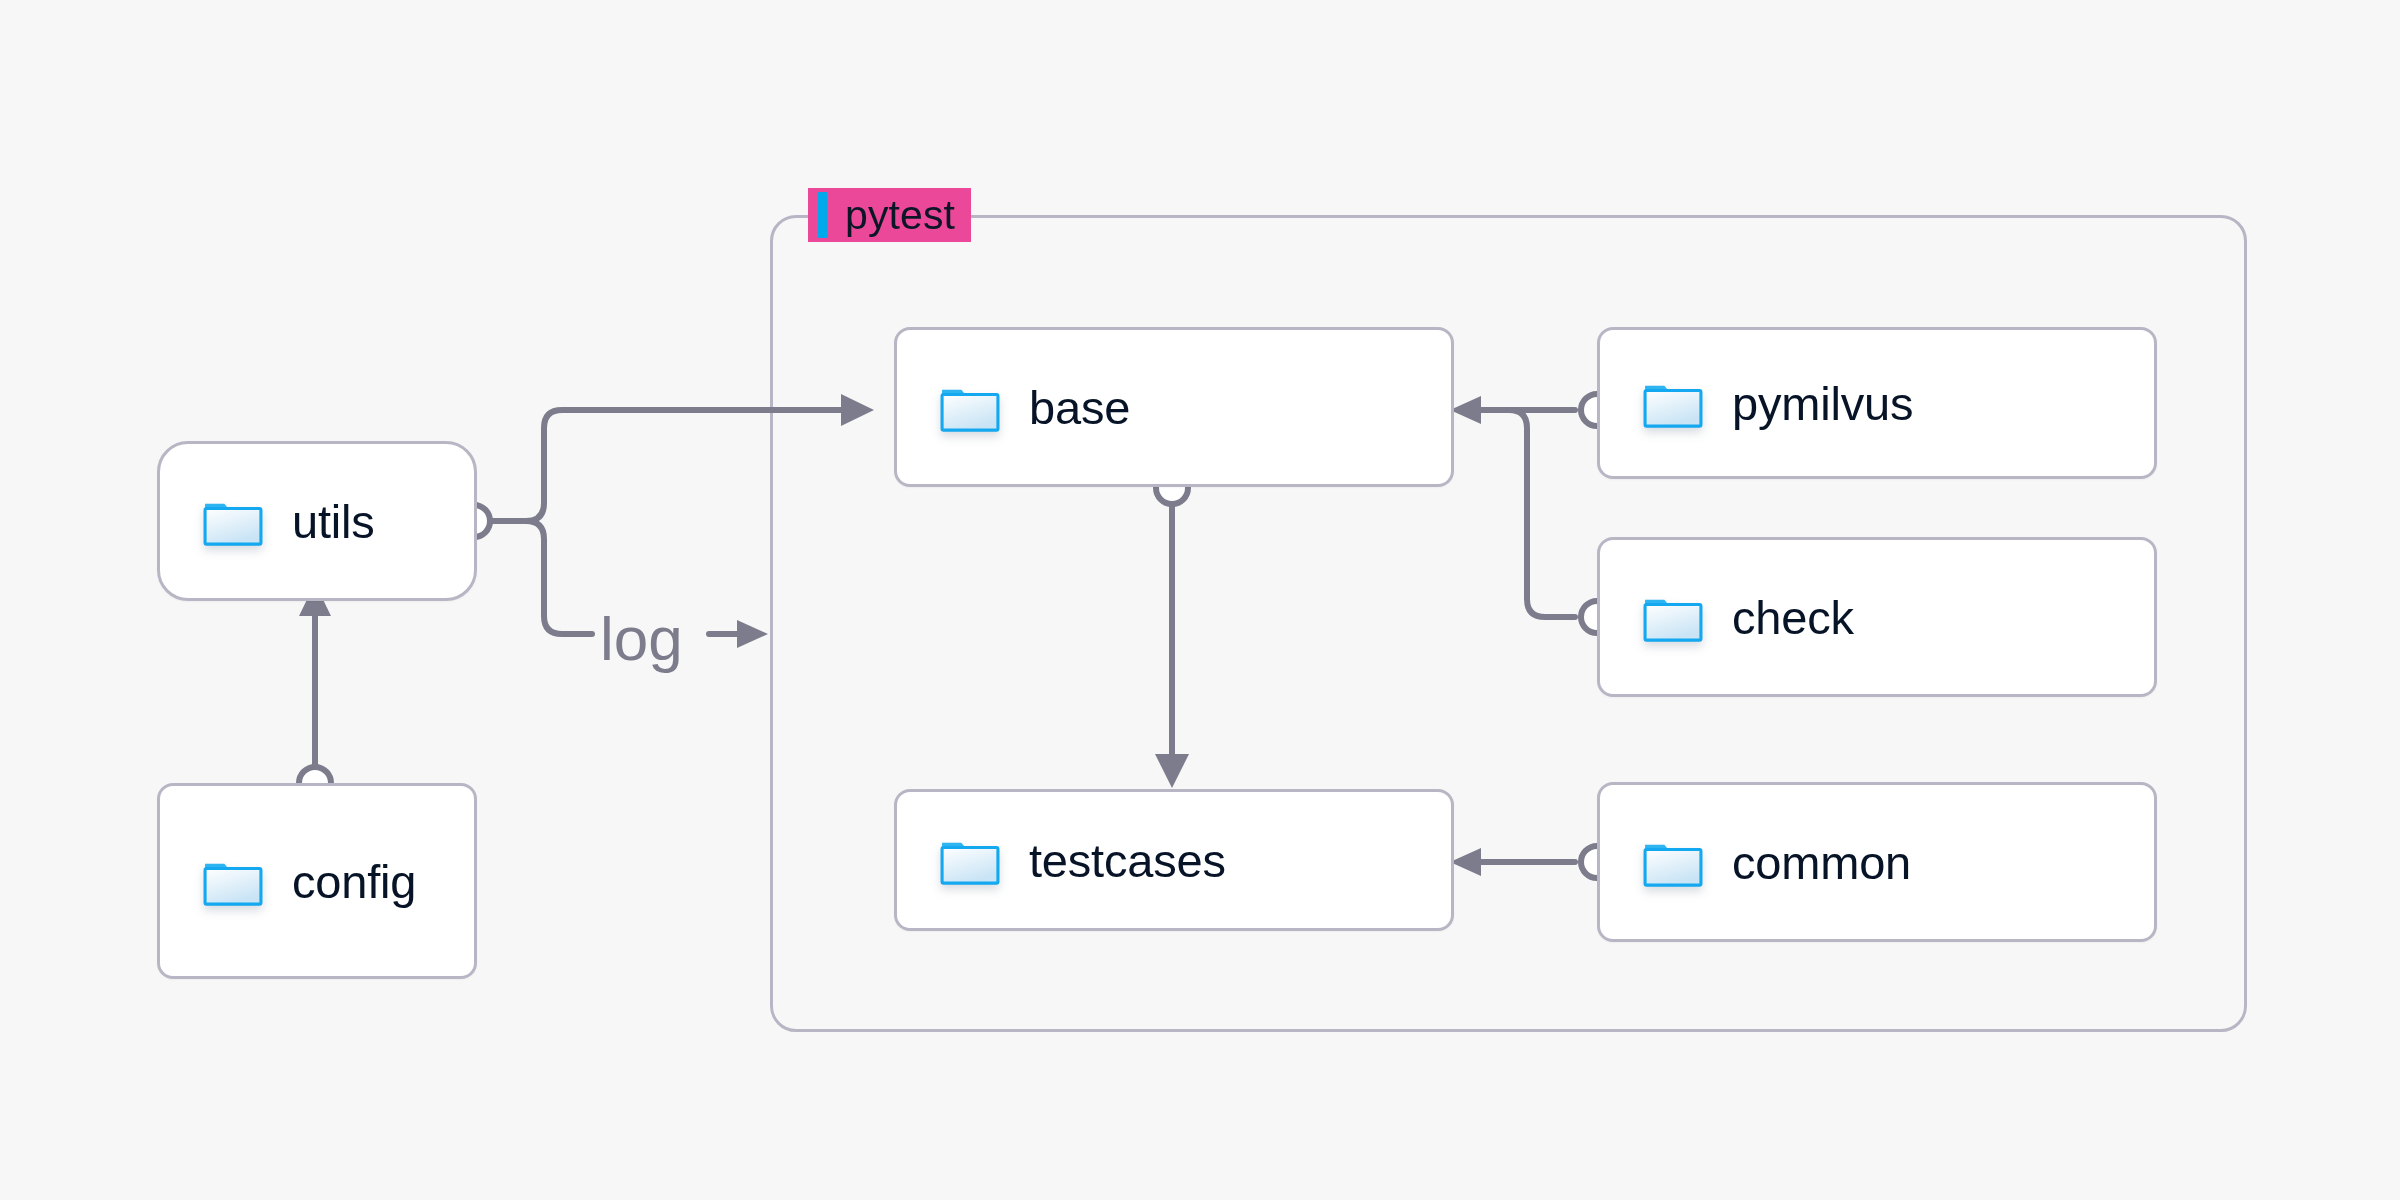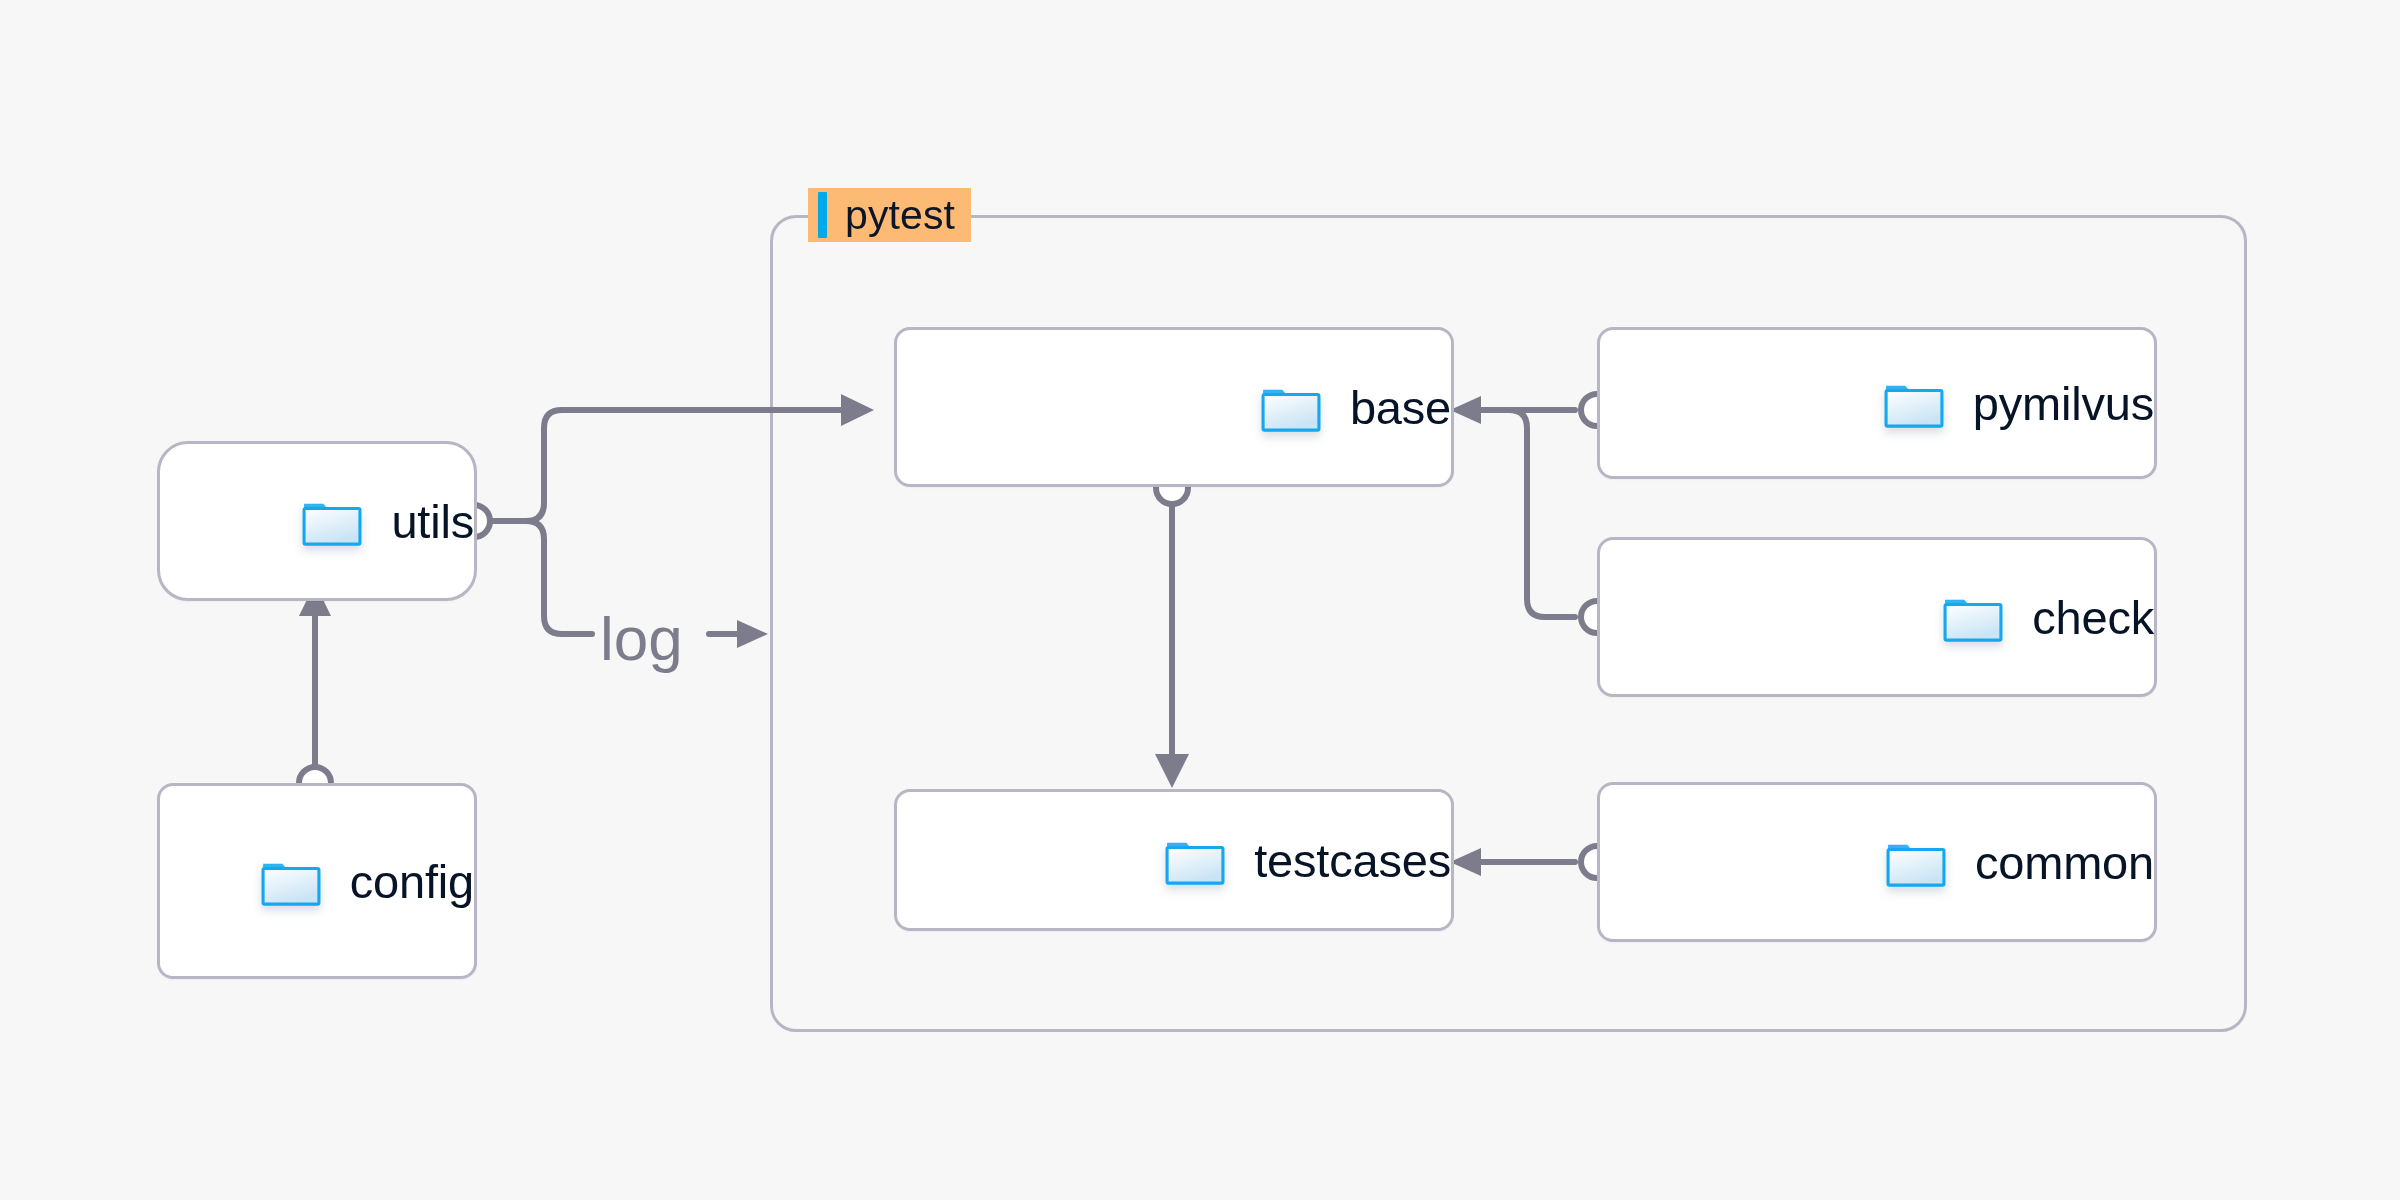--- a/index.html
+++ b/index.html
@@ -28,21 +28,21 @@
     border: 3px solid #b8b6c4;
     border-radius: 26px;
     background: transparent;
     box-sizing: border-box;
   }
   .group-label-wrap {
     position: absolute;
     display: flex;
     align-items: center;
     gap: 18px;
-    background: #fdba74;
+    background: #ec4899;
     padding: 0 16px 0 10px;
     height: 54px;
   }
   .group-accent-bar {
     width: 9px;
     height: 46px;
     background: #00a9ec;
     border-radius: 1px;
     flex: 0 0 auto;
   }
@@ -55,23 +55,22 @@
   
   .node {
     position: absolute;
     box-sizing: border-box;
     background: #ffffff;
     border: 3px solid #b8b6c4;
     border-radius: 16px;
     display: flex;
     align-items: center;
     gap: 28px;
-    padding-left: 56px;
+    padding-left: 42px;
     box-shadow: 0 1px 2px rgba(20,20,40,0.04);
-    justify-content: flex-end;
   }
   .node-label {
     font-size: 47px;
     color: #071326;
     letter-spacing: -0.2px;
     white-space: nowrap;
     line-height: 1;
   }
   .folder-icon {
     flex: 0 0 auto;

